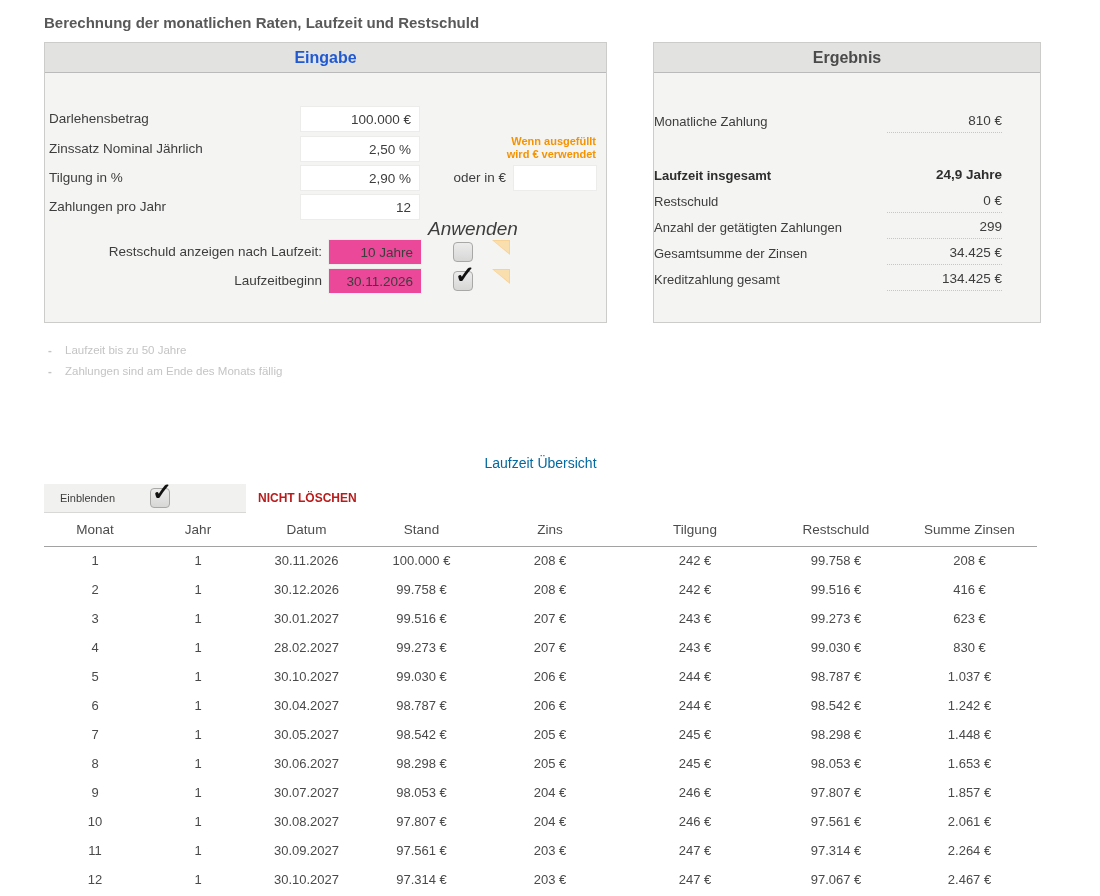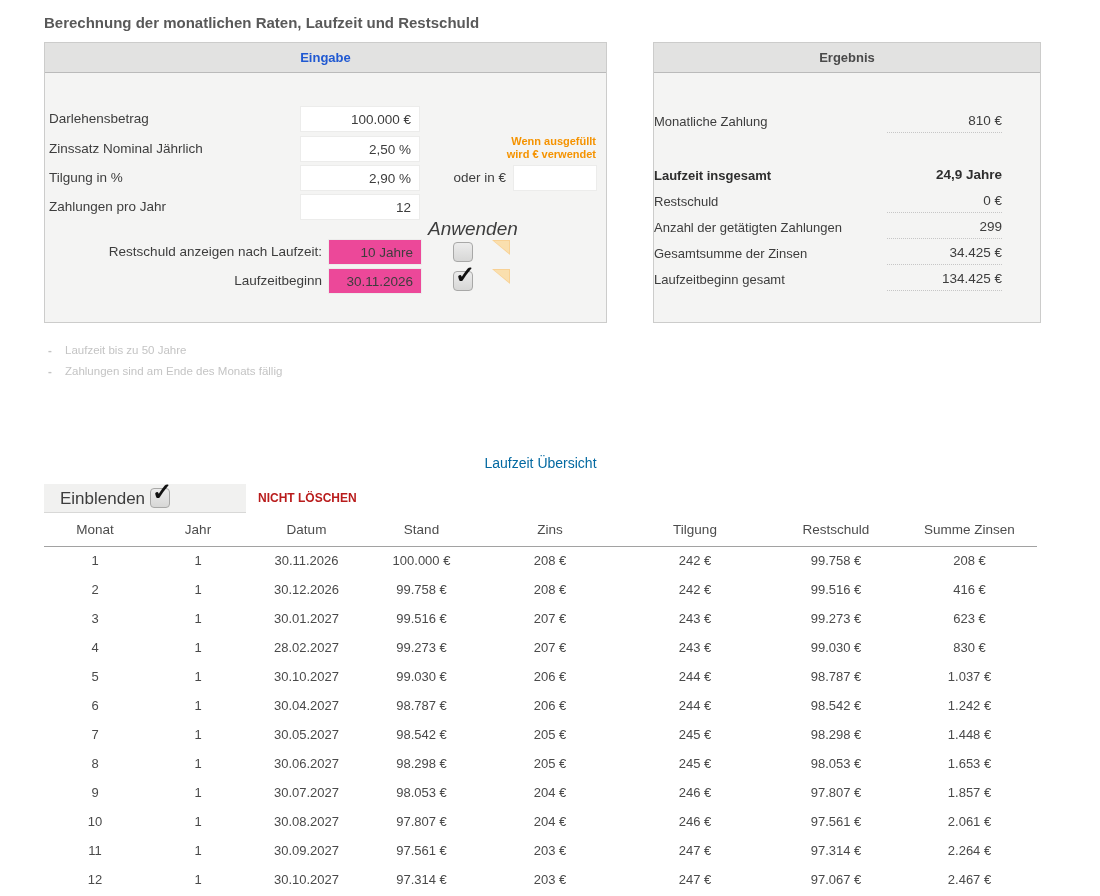--- a/index.html
+++ b/index.html
@@ -19,21 +19,21 @@
   
   .panel {
     position:absolute; top:42px; height:281px;
     background:#f4f4f3; border:1px solid #cccccb;
   }
   .panel-eingabe { left:44px; width:563px; }
   .panel-ergebnis { left:653px; width:388px; }
   .panel-header {
     height:30px; line-height:30px; text-align:center;
     background:#e2e2e1; border-bottom:1px solid #bababa;
-    font-size:13px; font-weight:bold;
+    font-size:16px; font-weight:bold;
   }
   .panel-header.blue { color:#2059d2; }
   .panel-header.gray { color:#4a4a4a; }
   .panel-body { position:relative; width:100%; height:250px; }
 
   
   .field-row { position:absolute; height:26px; }
   .field-label {
     position:absolute; left:4px; width:246px; top:0; height:26px;
     line-height:26px; font-size:13.5px; color:#3d3d3d;
@@ -110,21 +110,21 @@
   .table-title {
     position:absolute; left:44px; top:455px; width:993px;
     text-align:center; font-size:14px; font-weight:normal; color:#0369a1;
   }
   .einblenden-bar {
     position:absolute; left:44px; top:484px; width:202px; height:29px;
     background:#f1f1f0; border-bottom:1px solid #d8d8d7;
   }
   .einblenden-label {
     position:absolute; left:16px; top:0; height:43px; line-height:29px;
-    font-size:17px; color:#3d3d3d;
+    font-size:11px; color:#3d3d3d;
   }
   .einblenden-bar .checkbox { left:106px; top:4px; }
   .nicht-loeschen {
     position:absolute; left:258px; top:484px; height:29px; line-height:29px;
     font-size:12px; font-weight:bold; color:#b91c1c;
   }
   table.amort {
     position:absolute; left:44px; top:513px; width:993px;
     border-collapse:collapse; table-layout:fixed; font-size:13px; color:#4a4a4a;
   }
@@ -219,21 +219,21 @@
         </div>
         <div class="erg-row">
           <span class="erg-label">Anzahl der getätigten Zahlungen</span>
           <span class="erg-value">299</span>
         </div>
         <div class="erg-row">
           <span class="erg-label">Gesamtsumme der Zinsen</span>
           <span class="erg-value">34.425 €</span>
         </div>
         <div class="erg-row">
-          <span class="erg-label">Laufzeitbeginn gesamt</span>
+          <span class="erg-label">Kreditzahlung gesamt</span>
           <span class="erg-value">134.425 €</span>
         </div>
       </div>
     </div>
   </section>
 
   <div class="notes">
     <div class="note-line">
       <span class="dash">-</span>
       <span>Laufzeit bis zu 50 Jahre</span>

